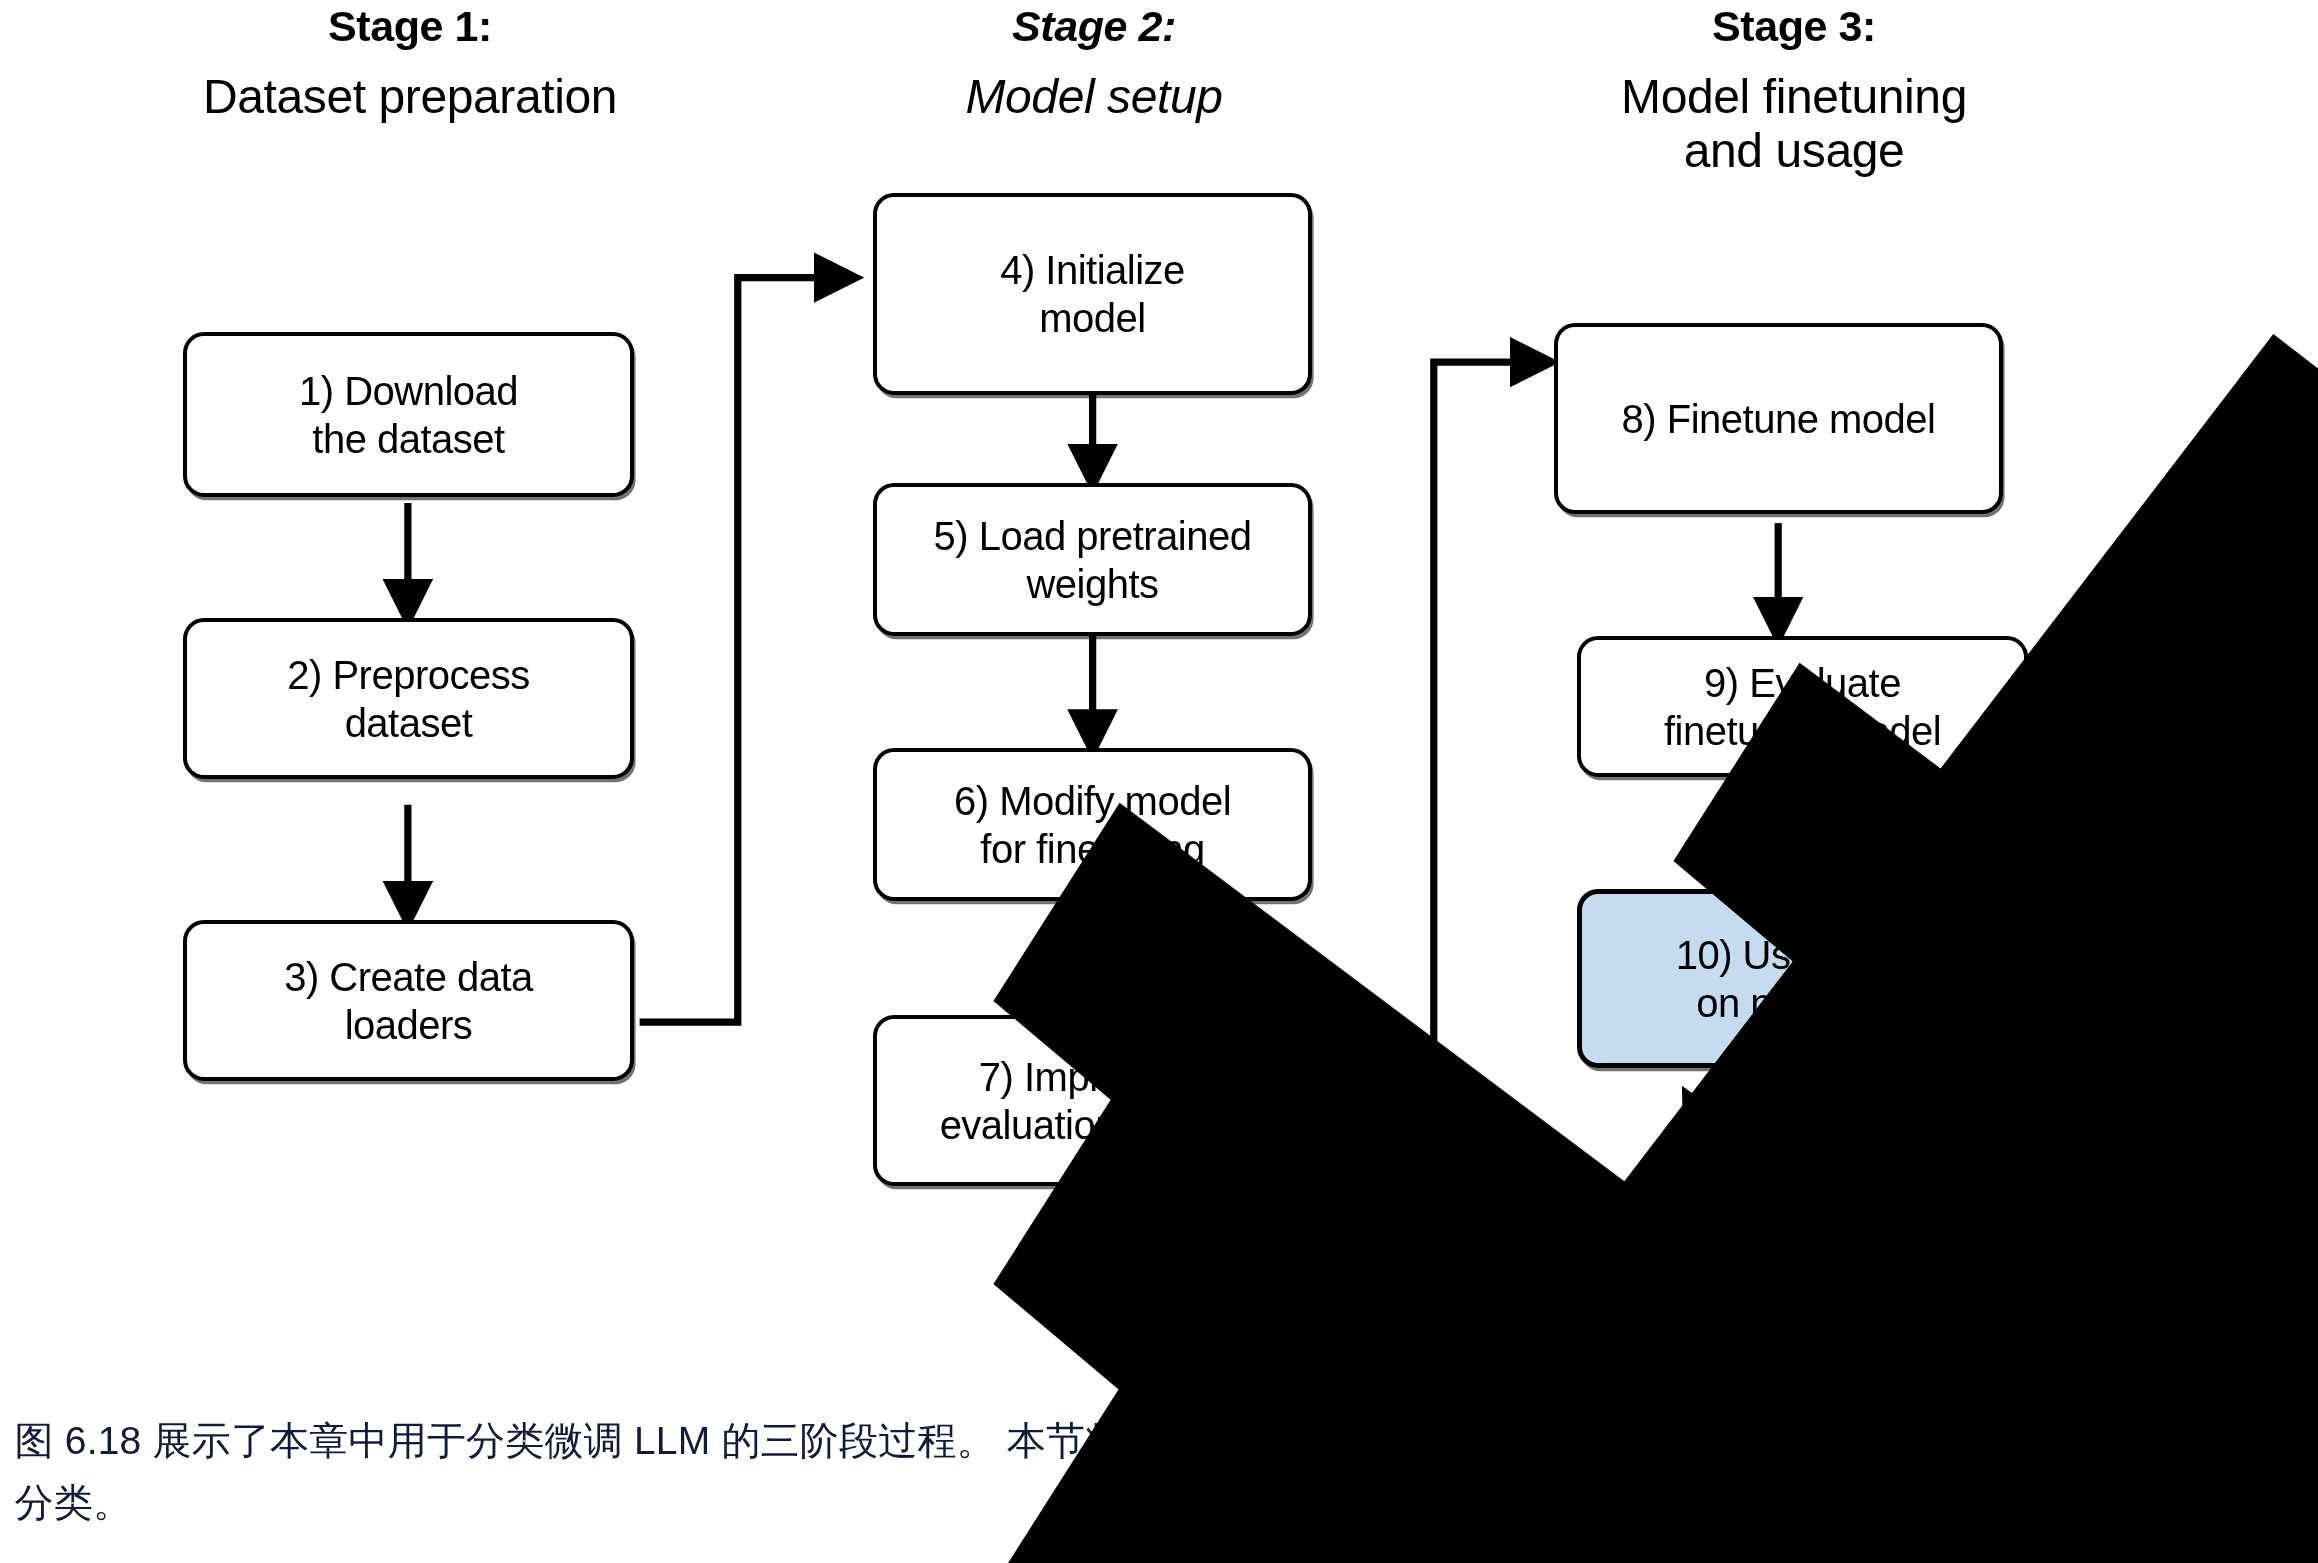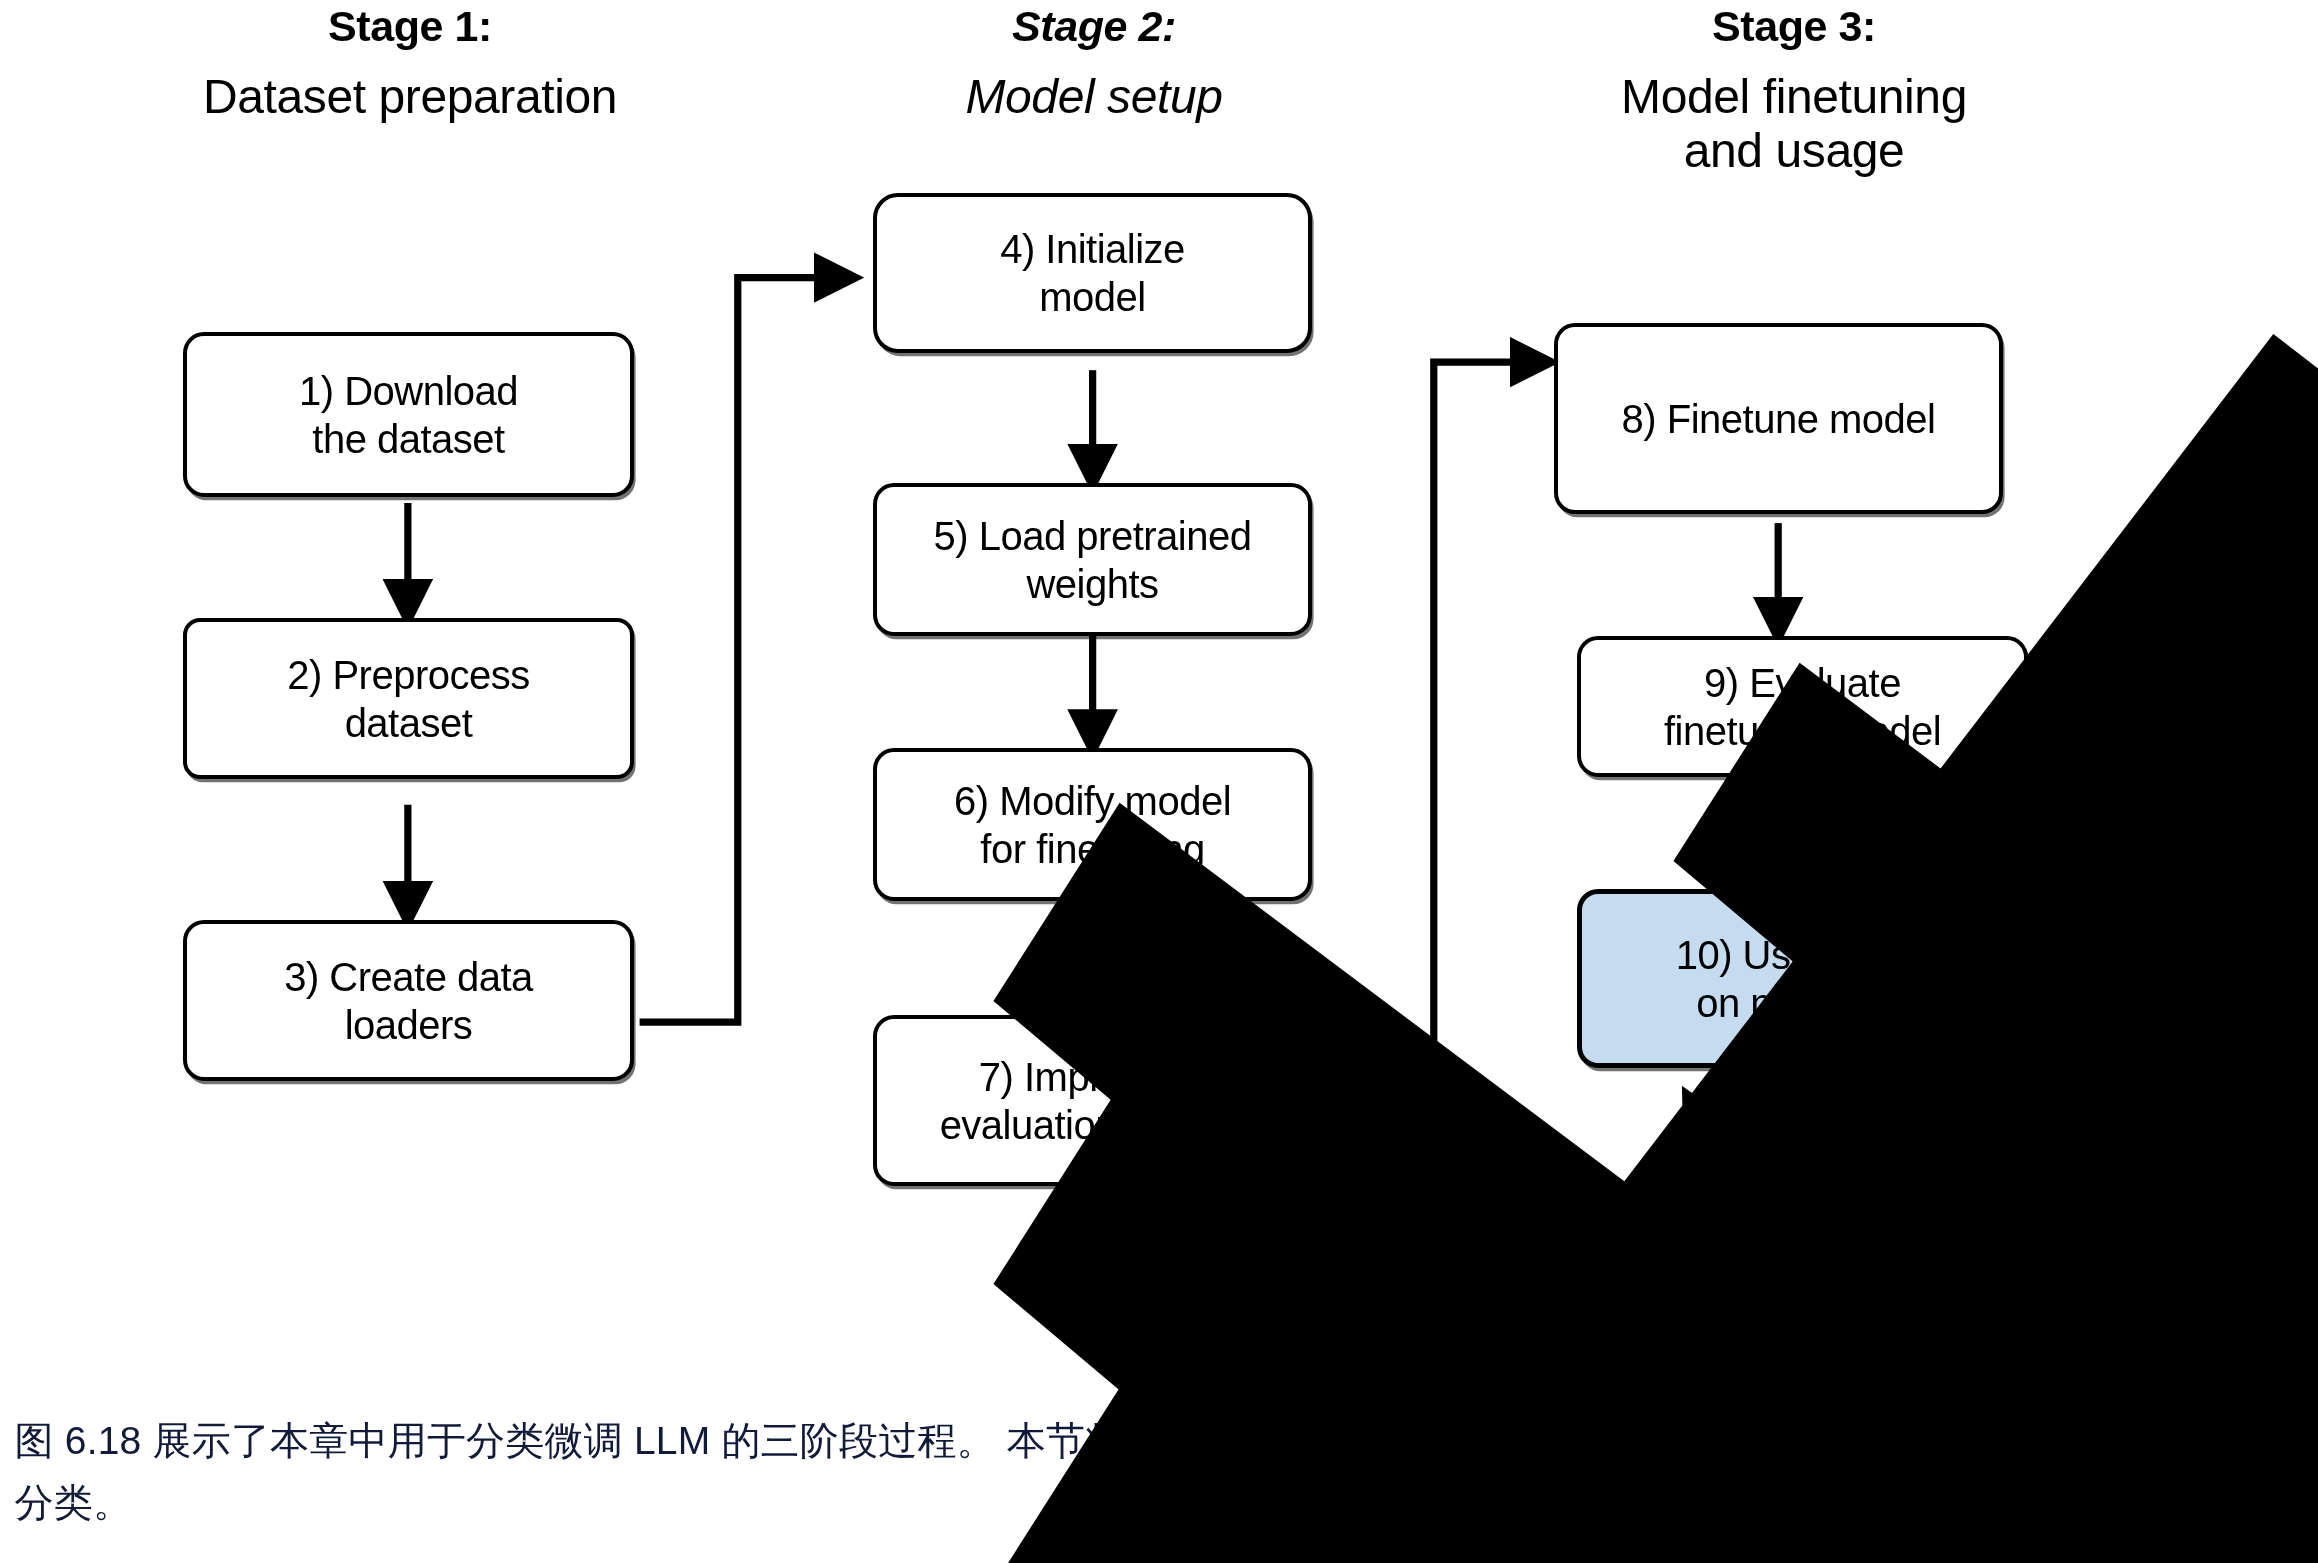--- a/index.html
+++ b/index.html
@@ -150,31 +150,31 @@
     <span class="stage-label">Stage 3:</span>
     <span class="stage-sub" style="white-space:pre-line;">Model finetuning
 and usage</span>
   </div>
 
   <div class="flow-box" style="left:167px; top:332px; width:451px; height:165px;">
     <span class="box-text">1) Download
 the dataset</span>
   </div>
 
-  <div class="flow-box" style="left:167px; top:618px; width:451px; height:161px;border-radius:17px;">
+  <div class="flow-box" style="left:167px; top:618px; width:451px; height:161px;">
     <span class="box-text">2) Preprocess
 dataset</span>
   </div>
 
   <div class="flow-box" style="left:167px; top:920px; width:451px; height:161px;">
     <span class="box-text">3) Create data
 loaders</span>
   </div>
 
-  <div class="flow-box" style="left:857px; top:193px; width:439px; height:160px;border-radius:25px;">
+  <div class="flow-box" style="left:857px; top:193px; width:439px; height:202px;">
     <span class="box-text">4) Initialize
 model</span>
   </div>
 
   <div class="flow-box" style="left:857px; top:483px; width:439px; height:153px;">
     <span class="box-text">5) Load pretrained
 weights</span>
   </div>
 
   <div class="flow-box" style="left:857px; top:748px; width:439px; height:153px;justify-content:center;">

